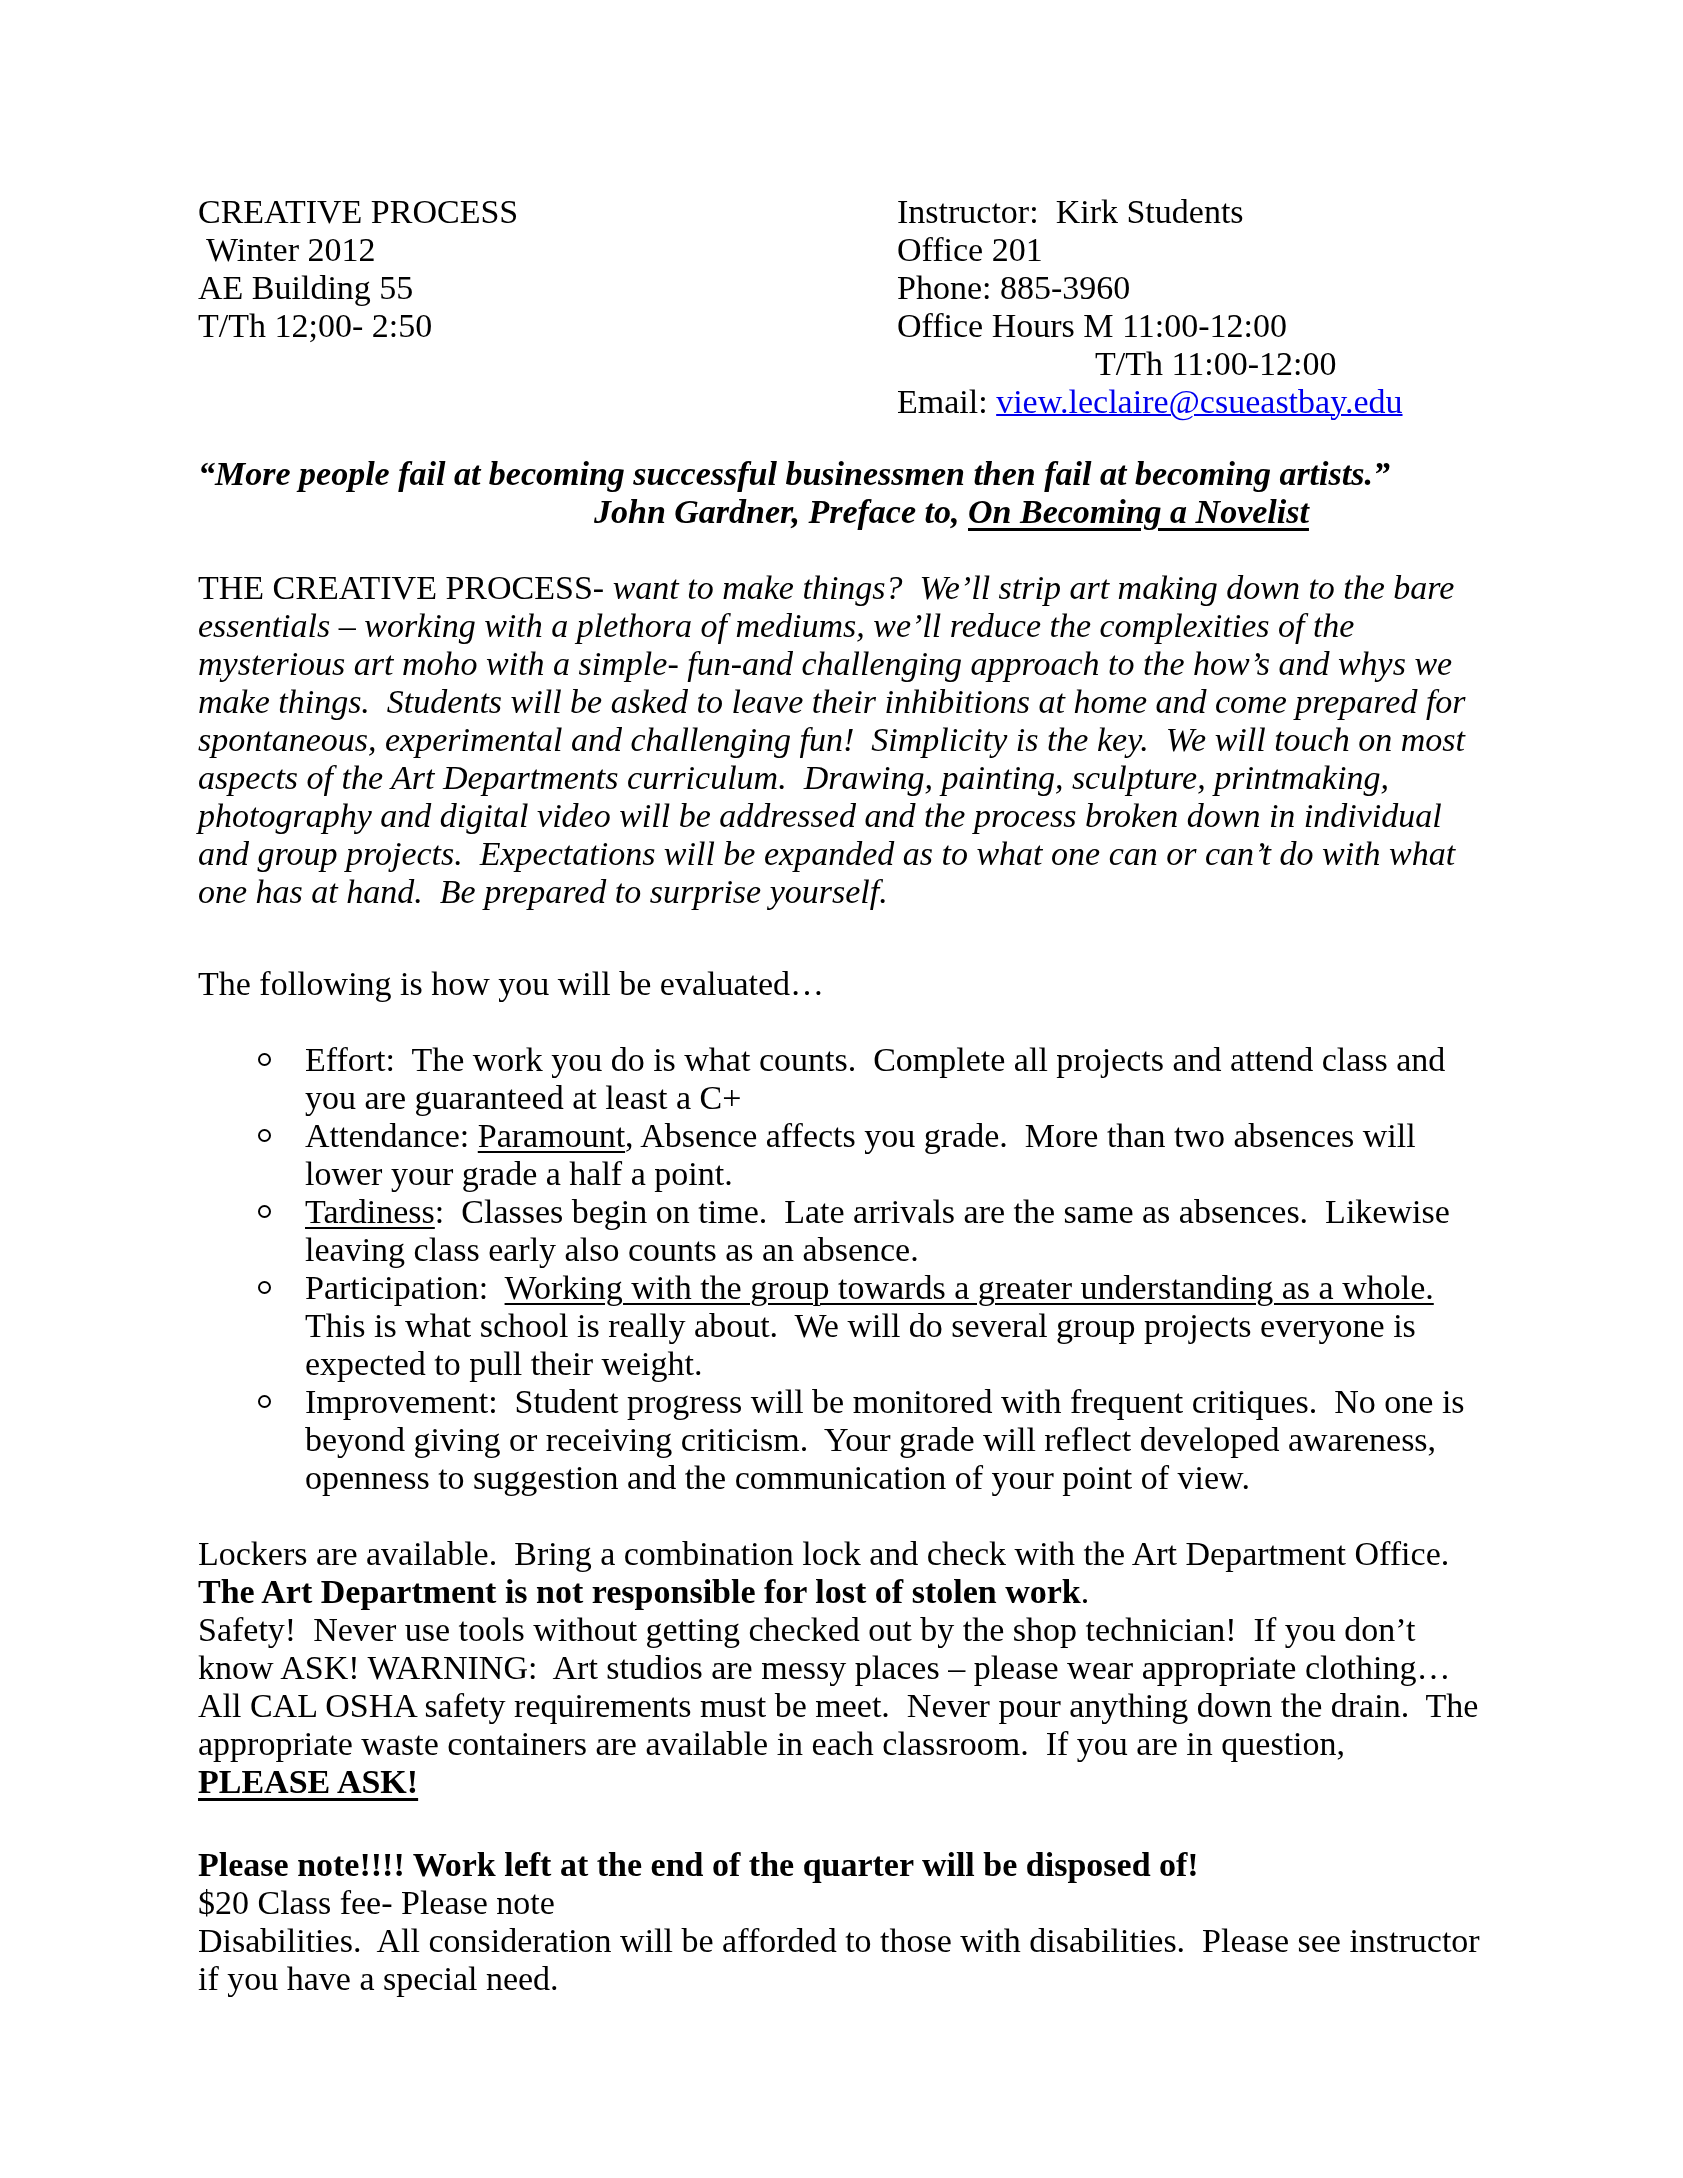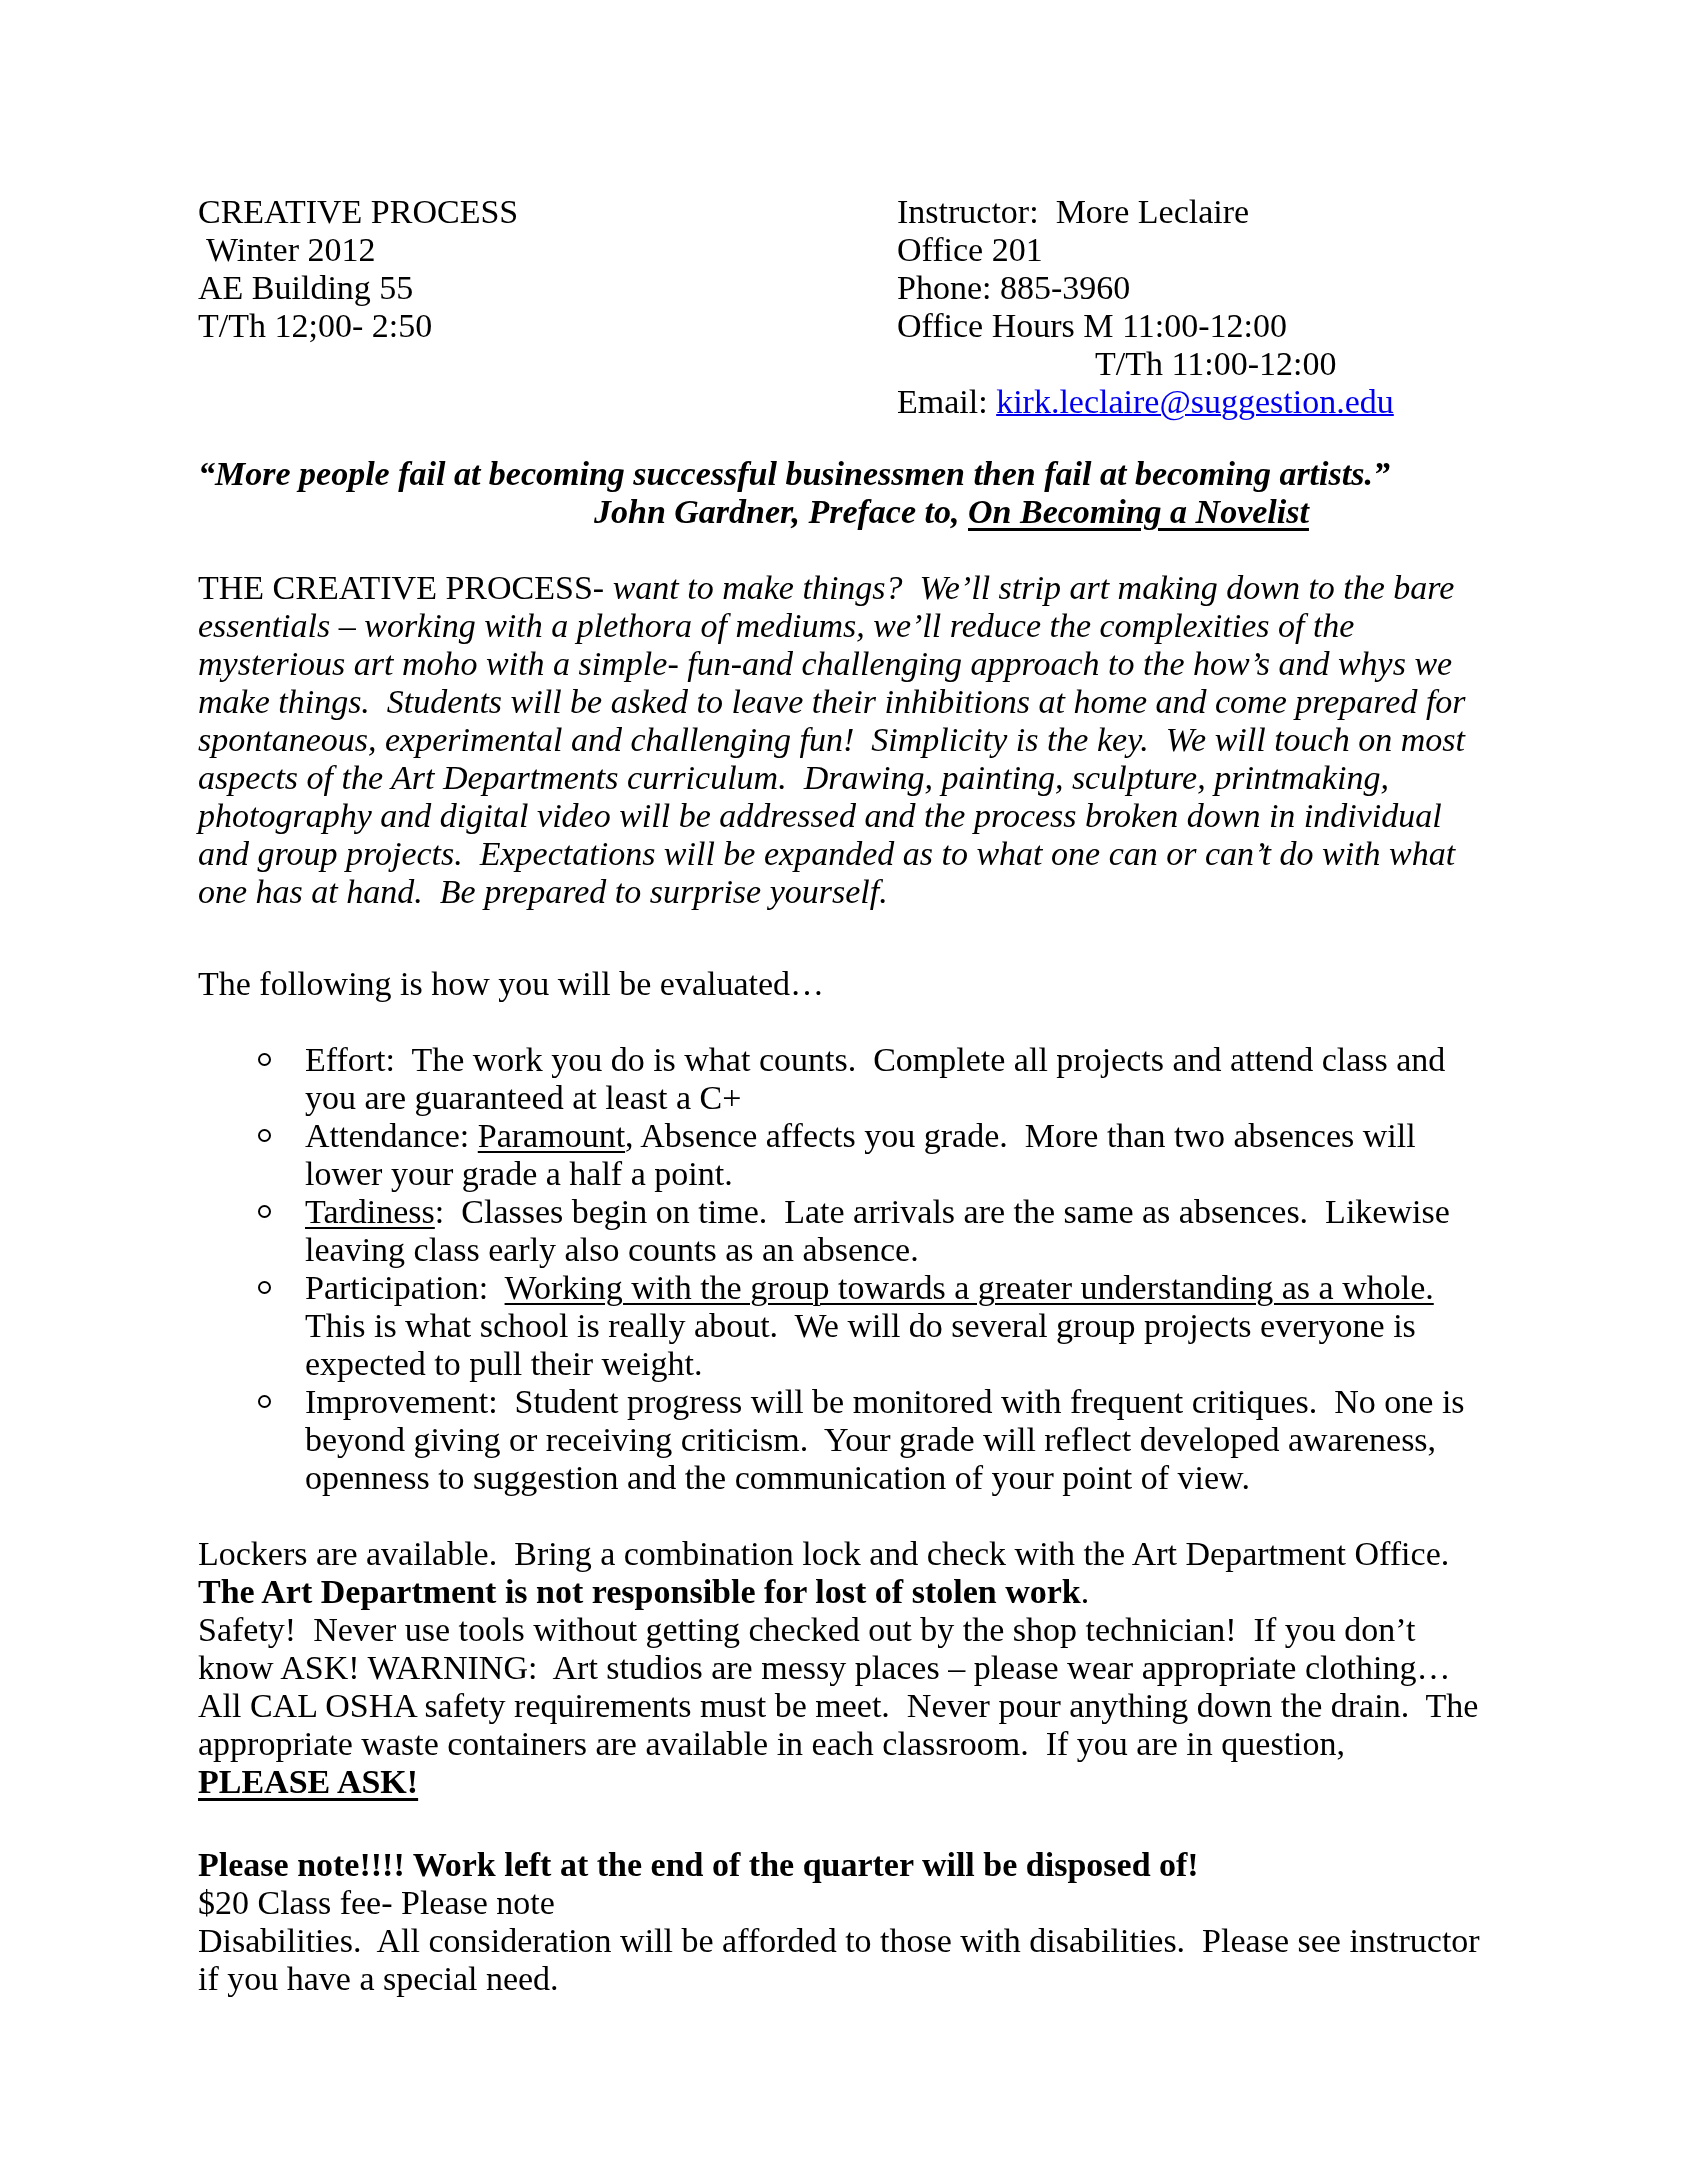--- a/index.html
+++ b/index.html
@@ -83,26 +83,26 @@
   <div class="content">
 
     <div class="hdr">
       <div class="hdr-left">
         <div><span class="t">CREATIVE PROCESS</span></div>
         <div class="indent-sm"><span class="t">Winter 2012</span></div>
         <div><span class="t">AE Building 55</span></div>
         <div><span class="t">T/Th 12;00- 2:50</span></div>
       </div>
       <div class="hdr-right">
-        <div><span class="t">Instructor:  More Leclaire</span></div>
+        <div><span class="t">Instructor:  Kirk Students</span></div>
         <div><span class="t">Office 201</span></div>
         <div><span class="t">Phone: 885-3960</span></div>
         <div><span class="t">Office Hours M 11:00-12:00</span></div>
         <div class="indent-hours"><span class="t">T/Th 11:00-12:00</span></div>
-        <div><span class="t">Email: </span><a class="t link">kirk.leclaire@suggestion.edu</a></div>
+        <div><span class="t">Email: </span><a class="t link">view.leclaire@csueastbay.edu</a></div>
       </div>
     </div>
 
     <div class="quote">
       <div><span class="t">“More people fail at becoming successful businessmen then fail at becoming artists.”</span></div>
       <div class="quote-attr"><span class="t">John Gardner, Preface to, </span><span class="t book-title">On Becoming a Novelist</span></div>
     </div>
 
     <div class="intro"><span class="t">THE CREATIVE PROCESS-</span><span class="t intro-body"> want to make things?  We’ll strip art making down to the bare essentials – working with a plethora of mediums, we’ll reduce the complexities of the mysterious art moho with a simple- fun-and challenging approach to the how’s and whys we make things.  Students will be asked to leave their inhibitions at home and come prepared for spontaneous, experimental and challenging fun!  Simplicity is the key.  We will touch on most aspects of the Art Departments curriculum.  Drawing, painting, sculpture, printmaking, photography and digital video will be addressed and the process broken down in individual and group projects.  Expectations will be expanded as to what one can or can’t do with what one has at hand.  Be prepared to surprise yourself.</span></div>
 

